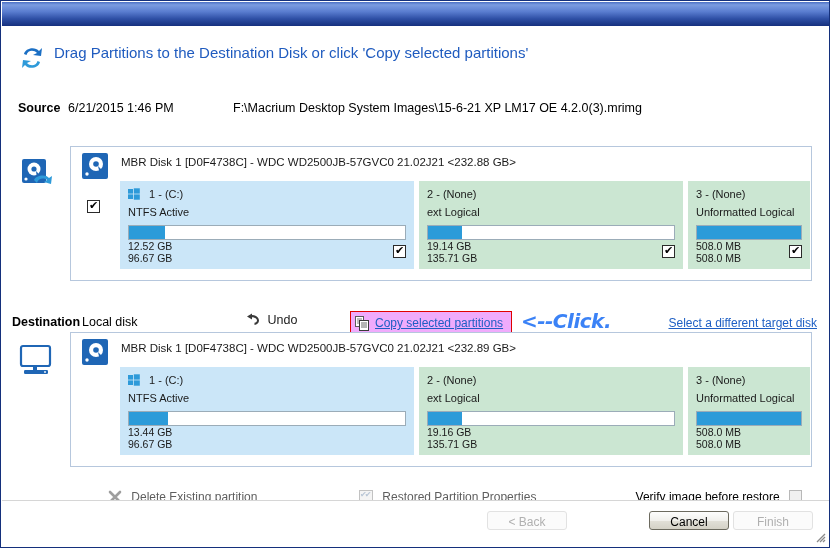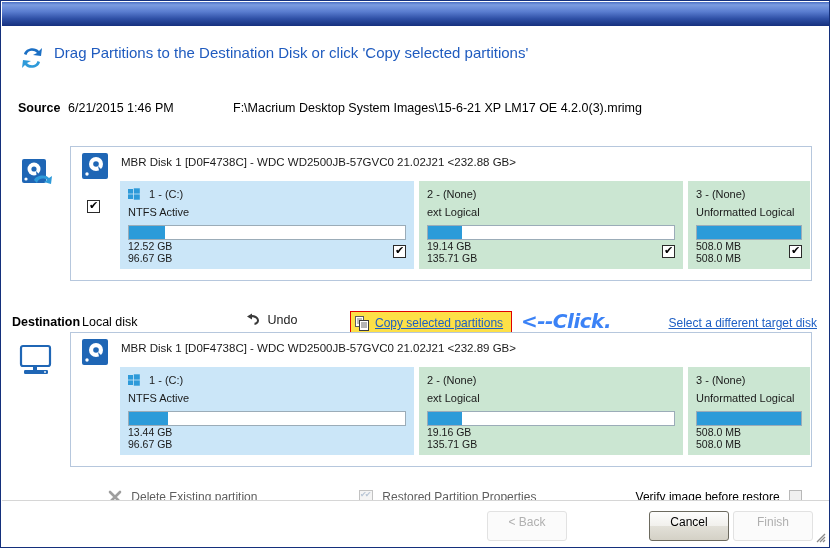--- a/index.html
+++ b/index.html
@@ -201,21 +201,21 @@
     width: 15px; height: 13px;
     vertical-align: -2px;
     margin-right: 4px;
   }
   .copy-box {
     position: absolute;
     left: 348px; top: 285px;
     width: 162px; height: 24px;
     box-sizing: border-box;
     border: 1px solid #e00000;
-    background: #fde047;
+    background: #f0abfc;
     display: flex;
     align-items: center;
     padding-left: 4px;
   }
   .copy-icon {
     width: 14px; height: 15px;
     margin-right: 6px;
     flex: 0 0 auto;
   }
   .copy-link {
@@ -316,21 +316,21 @@
     position: absolute;
     left: 0; bottom: 0;
     width: 828px;
     height: 46px;
     background: #ffffff;
     border-top: 1px solid #d6d6d6;
   }
   .btn {
     position: absolute;
     top: 10px;
-    width: 80px; height: 30px;
+    width: 80px; height: 19px;
     box-sizing: border-box;
     font-size: 12px;
     font-family: "Liberation Sans", sans-serif;
     line-height: 21px;
     text-align: center;
     border-radius: 3px;
   }
   .btn.disabled {
     color: #b0b0b0;
     background: #fbfbfb;

